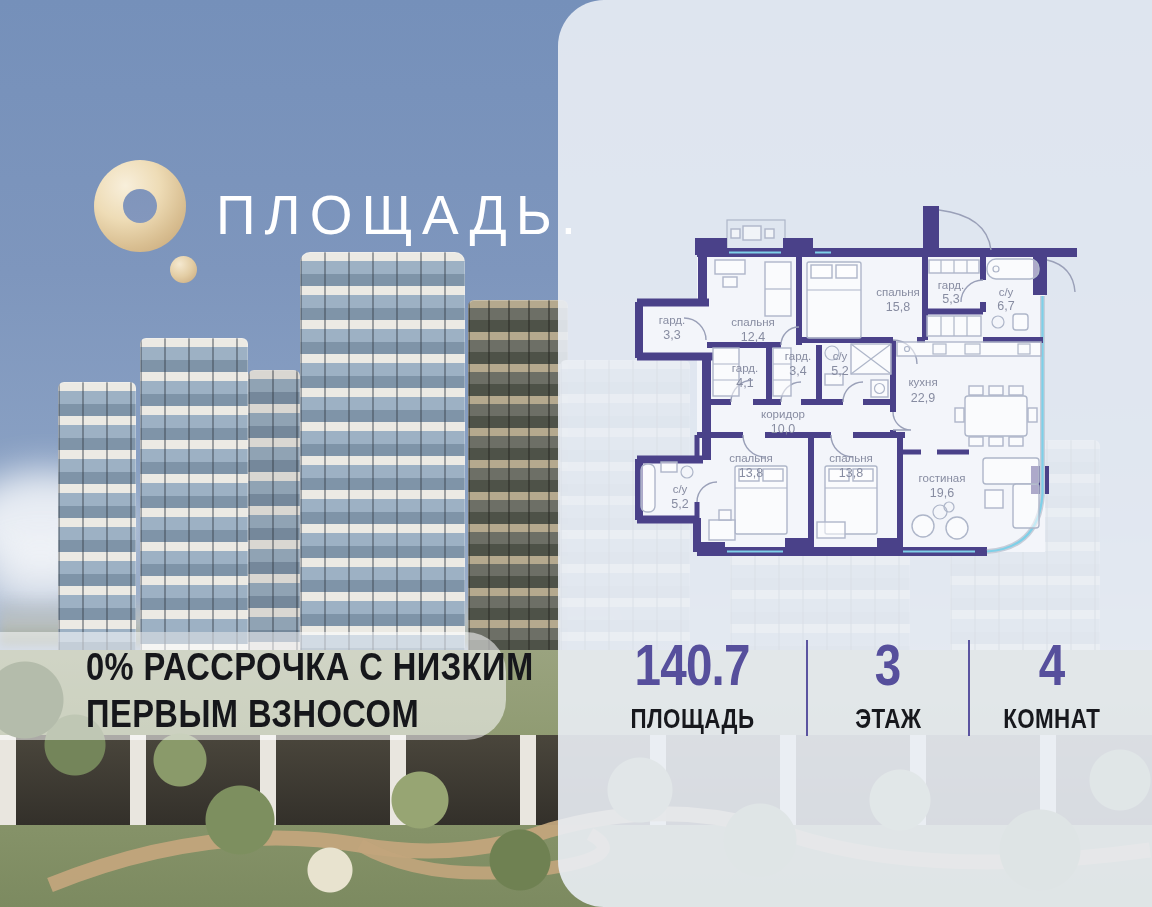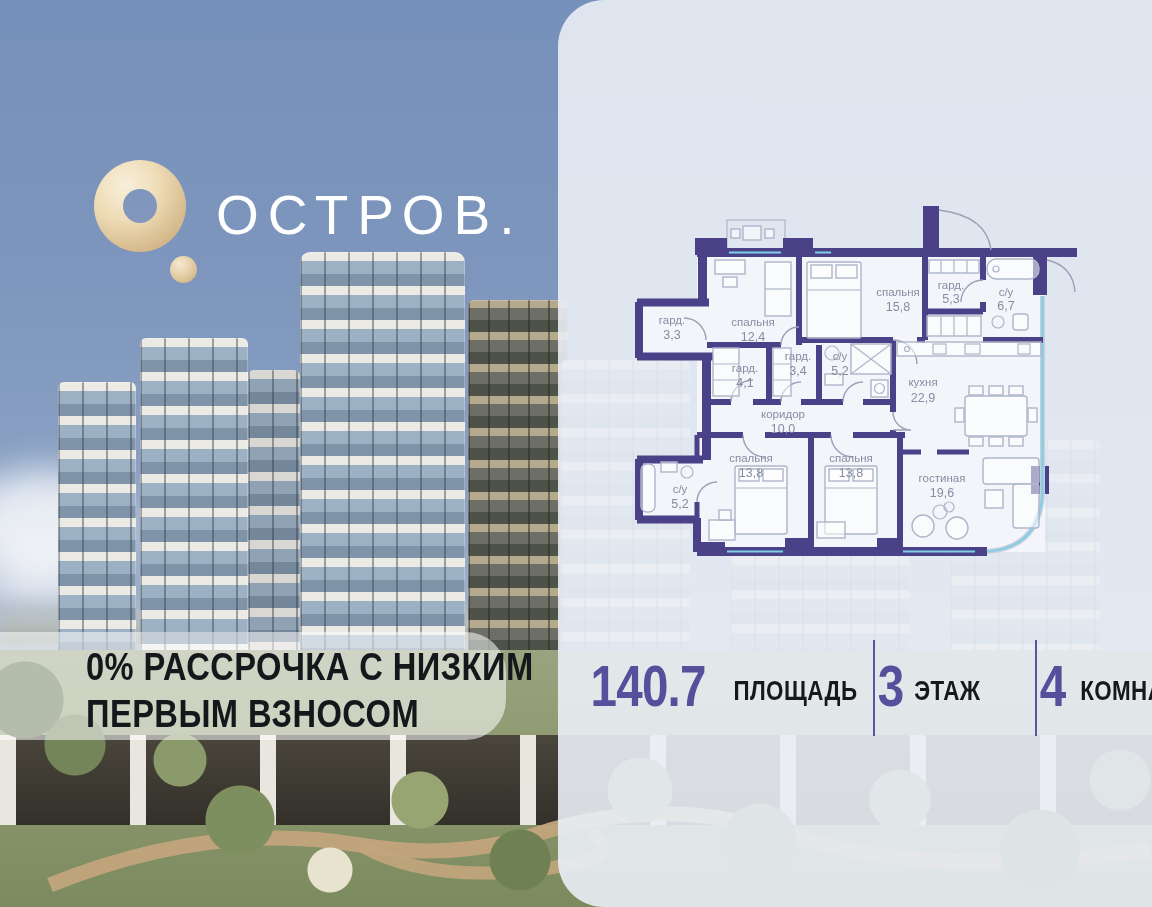--- a/index.html
+++ b/index.html
@@ -70,21 +70,21 @@
 
   
   .ribbon { position:absolute; left:0; top:632px; width:506px; height:108px;
     background:rgba(253,254,255,.55); border-radius:0 40px 40px 0; }
   .ribbon-text { position:absolute; left:86px; top:12px; color:#16171b; font-weight:700;
     font-size:38px; line-height:47px; letter-spacing:.5px;
     transform:scaleX(.86); transform-origin:left top; white-space:nowrap; }
 
   
   .stats { position:absolute; left:578px; top:636px; width:560px; display:flex; align-items:stretch; }
-  .stat { display:flex; flex-direction:row; align-items:center; }
+  .stat { display:flex; flex-direction:column; align-items:center; }
   .stat.s1 { flex:0 0 228px; } .stat.s2 { flex:0 0 160px; } .stat.s3 { flex:0 0 164px; }
   .stat-value { color:#564f9c; font-size:58px; font-weight:700; line-height:58px;
     transform:scaleX(.82); letter-spacing:-1px; }
   .stat-label { margin-top:9px; color:#17181d; font-size:28px; font-weight:700;
     transform:scaleX(.8); letter-spacing:.5px; }
   .stat-divider { width:2px; height:96px; margin-top:4px; background:#5b54a0; flex:0 0 2px; }
 
   
   .floorplan { position:absolute; left:635px; top:200px; width:455px; height:385px; }
   .wall { stroke:#4a4189; fill:none; }
@@ -285,21 +285,21 @@
     <div class="stat s3">
       <div class="stat-value">4</div>
       <div class="stat-label">КОМНАТ</div>
     </div>
   </div>
 
   <div class="logo">
     <div class="ring">
       <div class="ring-dot"></div>
     </div>
-    <div class="wordmark">ОСТРОВ.</div>
+    <div class="wordmark">ПЛОЩАДЬ.</div>
   </div>
 
   <div class="ribbon">
     <div class="ribbon-text">
       <div>0% РАССРОЧКА С НИЗКИМ</div>
       <div>ПЕРВЫМ ВЗНОСОМ</div>
     </div>
   </div>
 
 </div>

